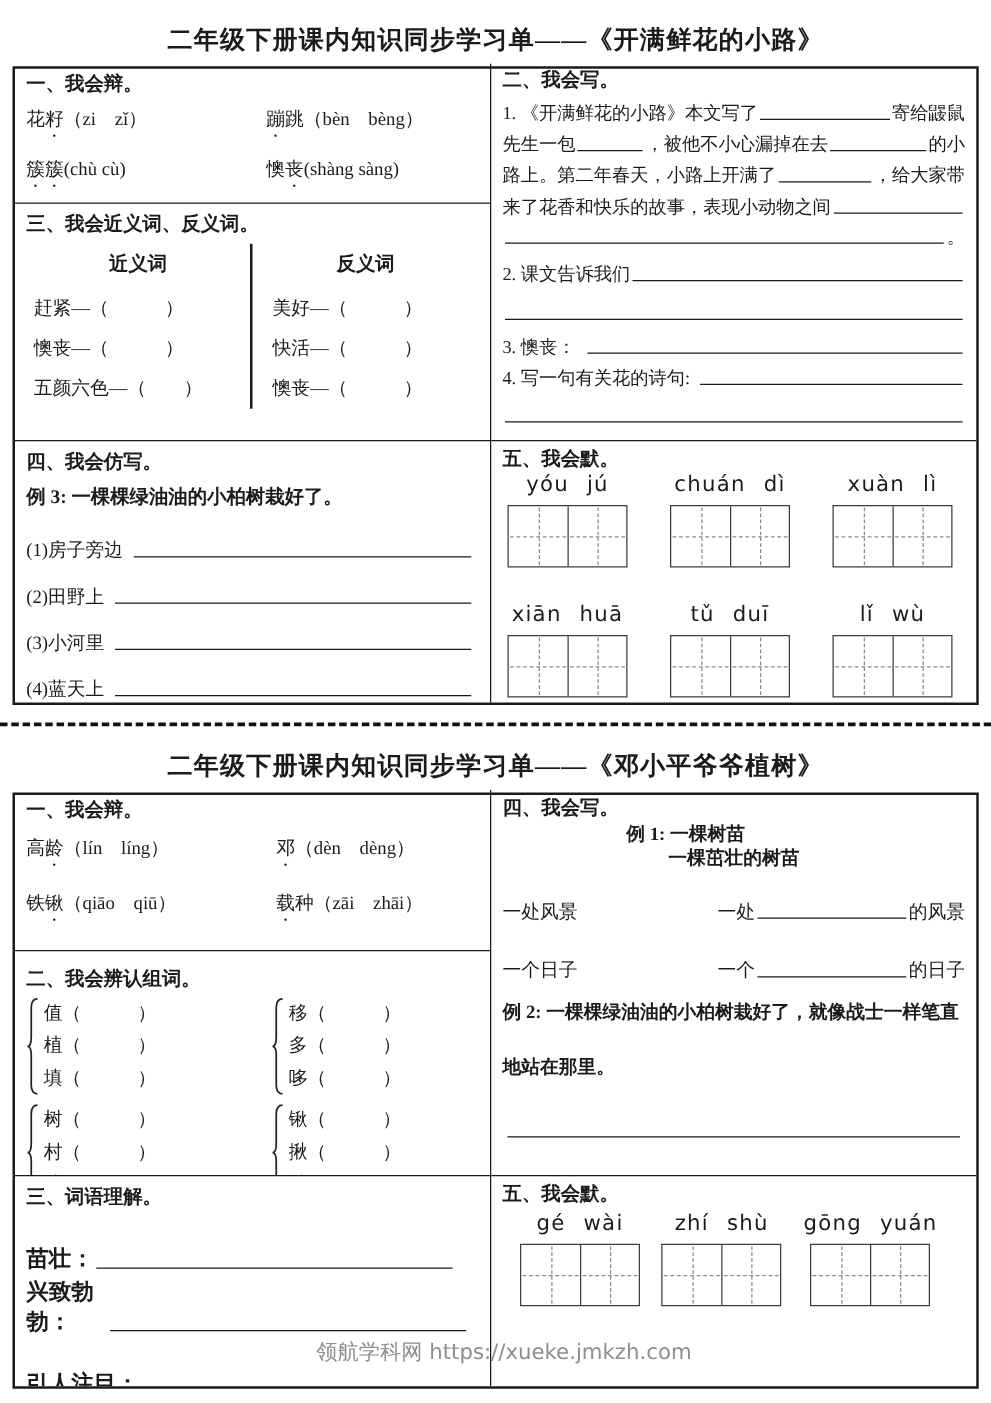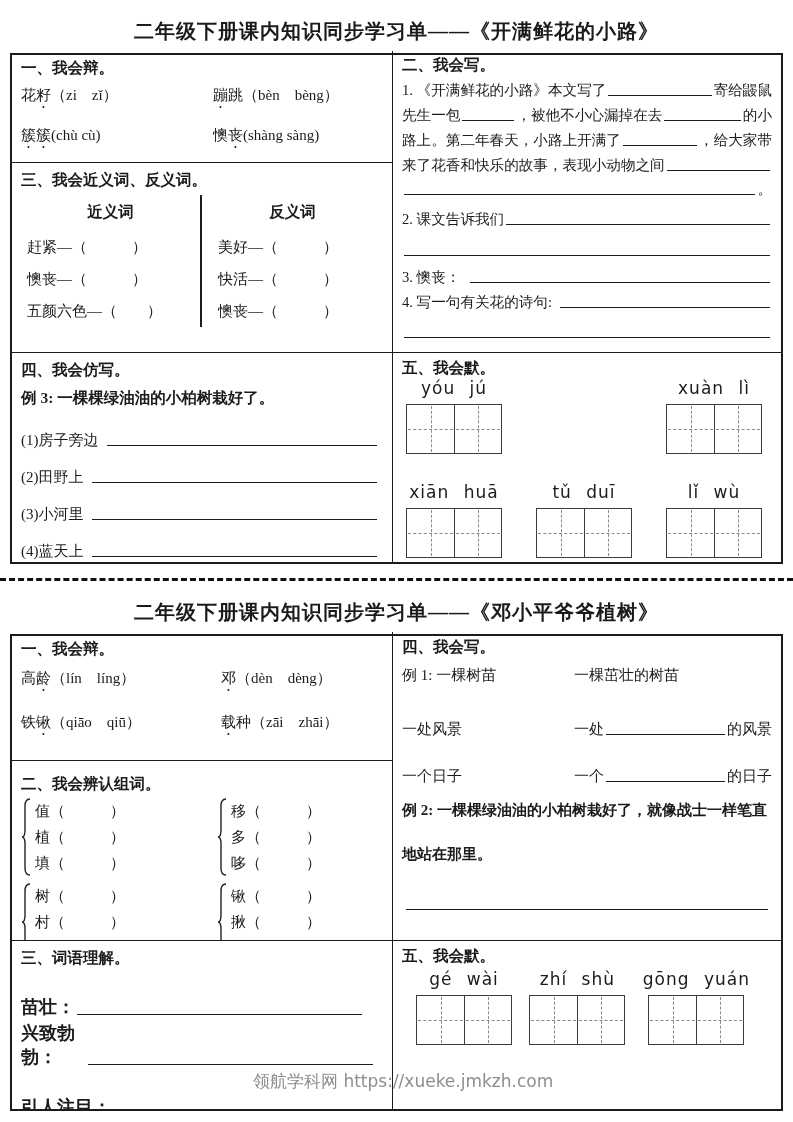--- a/index.html
+++ b/index.html
@@ -12,21 +12,21 @@
   .t2 { padding-top:8px; }
 
   .wtable { margin:8px 10px 0 10px; border:2px solid #1b1b1b; display:flex;align-items:flex-end; }
   .col { display:flex; flex-direction:column; }
   .col-l { width:381px; border-right:1.6px solid #1b1b1b; }
   .col-r { flex:1; }
   .cell { padding:6px 9px; overflow:hidden; }
   .cell + .cell { border-top:1.6px solid #1b1b1b; }
 
   .h { font-weight:bold; font-size:15.5px; line-height:22px; }
-  .b { font-weight:normal; }
+  .b { font-weight:bold;flex-direction:column; }
 
   
   .emph { -webkit-text-emphasis:filled dot #1b1b1b; -webkit-text-emphasis-position:under right;
           text-emphasis:filled dot #1b1b1b; text-emphasis-position:under right; }
   .blf { flex:1 1 auto; border-bottom:1.2px solid #1b1b1b; margin:0 2px 4px 2px; height:1px; }
   .blw { flex:0 0 auto; border-bottom:1.2px solid #1b1b1b; margin:0 2px 4px 2px; height:1px; }
   .fullbl { border-bottom:1.2px solid #1b1b1b; }
 
   
   .s1rows .r { display:flex; height:40px; align-items:center; font-size:15px; }
@@ -191,20 +191,27 @@
             <span class="blf" style="margin-left:8px;"></span>
           </div>
         <div class="fullbl" style="height:18px; margin:8px 2px 0 2px;"></div>
       </div>
 
       <div class="cell" style="height:210px; padding-top:4px;">
         <div class="h" style="line-height:21px;">五、我会默。</div>
         <div class="pyrow" style="margin-top:0;">
           <div class="pyunit">
             <div class="py">yóu jú</div>
+            <div class="tz">
+                <div class="c"></div>
+                <div class="c"></div>
+              </div>
+          </div>
+          <div class="pyunit">
+            <div class="py">chuán dì</div>
             <div class="tz">
                 <div class="c"></div>
                 <div class="c"></div>
               </div>
           </div>
           <div class="pyunit">
             <div class="py">xuàn lì</div>
             <div class="tz">
                 <div class="c"></div>
                 <div class="c"></div>

